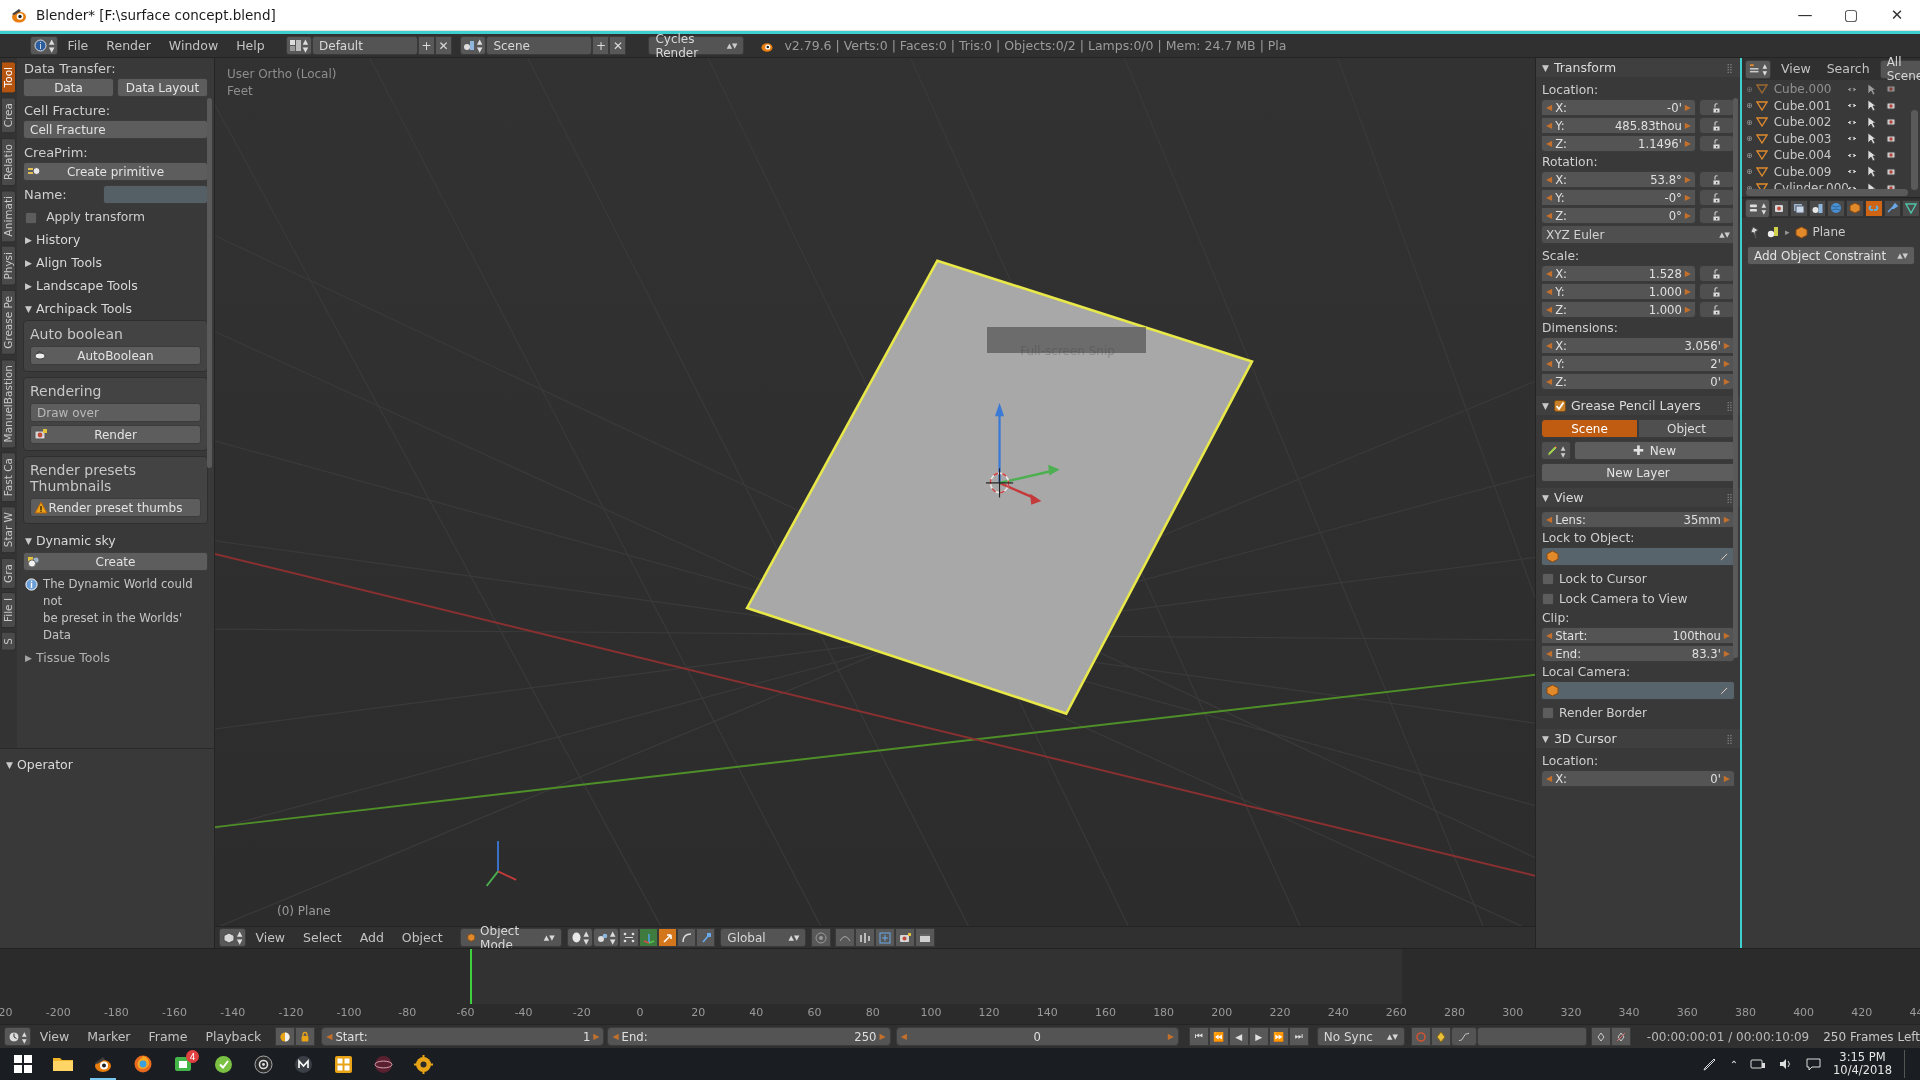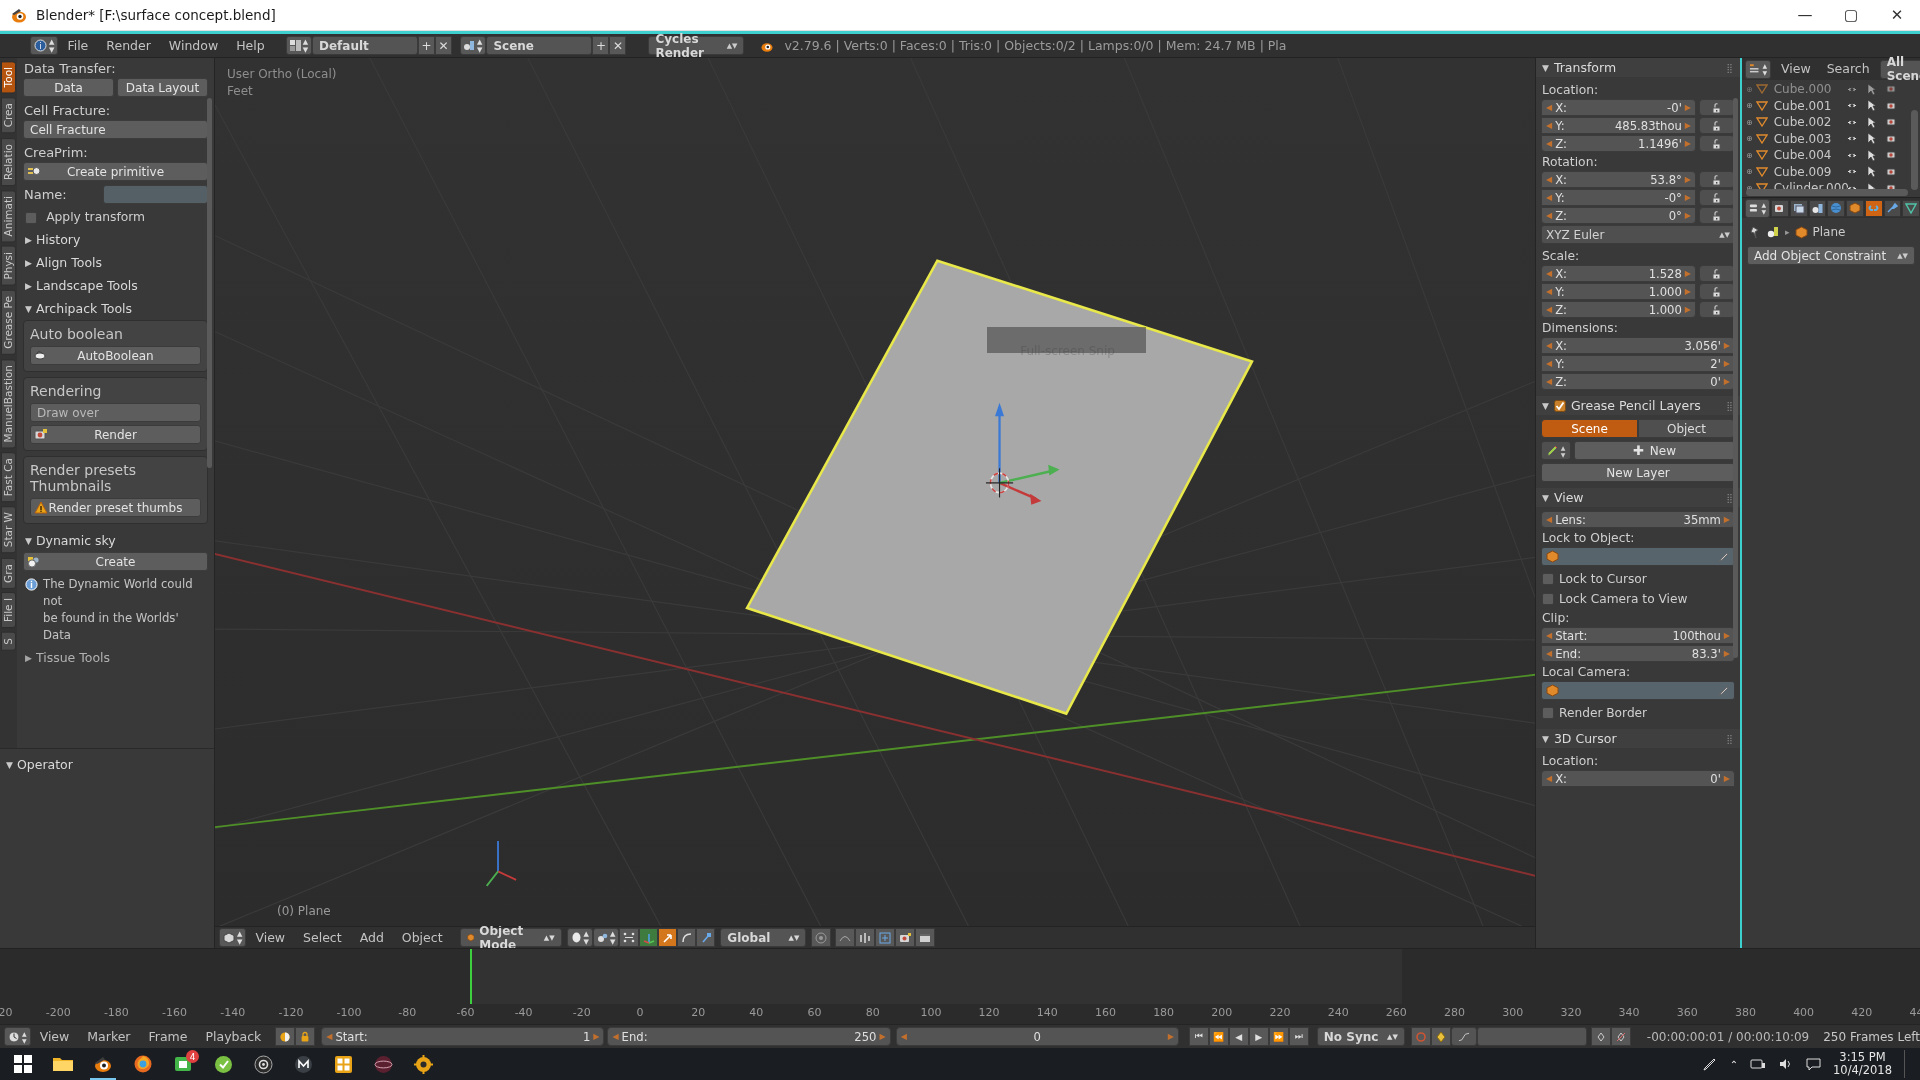--- a/index.html
+++ b/index.html
@@ -19,21 +19,21 @@
   #blender { width:1920px; height:1017px; background:#2b2b2b; position:relative;
      display:flex; flex-direction:column; border-top:3px solid #3ecfcf;}
 
   
   #infoHeader { height:24px; background:#303030; display:flex; align-items:center;
      gap:0px; padding-left:2px; flex:0 0 auto; border-bottom:1px solid #232323; }
   .hdr-icon-btn { height:19px; min-width:26px; background:#585858; border:1px solid #3a3a3a;
      border-radius:3px; display:flex; align-items:center; justify-content:center; gap:2px; padding:0 3px;}
   .menu-item { padding:0 9px; height:20px; line-height:20px; color:#c3c3c3; font-size:12.5px; }
   .dropdown { height:19px; background:#545454; border:1px solid #3a3a3a; border-radius:3px;
-     display:flex; align-items:center; padding:0 6px; color:#d8d8d8; font-size:12px;font-weight:bold; }
+     display:flex; align-items:center; padding:0 6px; color:#d8d8d8; font-size:12px; }
   .sq-btn { width:17px; height:19px; background:#585858; border:1px solid #3a3a3a;
      display:flex; align-items:center; justify-content:center; color:#ddd; font-size:12px;}
   .stats { color:#9b9b9b; font-size:12.5px; margin-left:10px; white-space:nowrap;}
 
   
   #midRow { flex:1; display:flex; min-height:0; }
 
   
   #leftShelf { width:215px; background:#393939; display:flex; position:relative;
      border-right:1px solid #242424; }
@@ -347,21 +347,21 @@
         <div style="display:flex;gap:5px;padding:2px 2px;">
           <span style="flex:0 0 auto;margin-top:2px;">
             <svg width="13" height="13" viewBox="0 0 13 13">
                 <circle cx="6.5" cy="6.5" r="5.6" fill="#6b9ed6" stroke="#fff" stroke-width="1"></circle>
                 <rect x="5.8" y="5" width="1.4" height="5" fill="#fff"></rect>
                 <rect x="5.8" y="2.8" width="1.4" height="1.4" fill="#fff"></rect>
               </svg>
           </span>
           <div>
             <div class="infotext">The Dynamic World could not</div>
-            <div class="infotext">be found in the Worlds' Data</div>
+            <div class="infotext">be preset in the Worlds' Data</div>
           </div>
         </div>
         <div class="sect" style="opacity:.75;">
           <span class="tri">▶</span>
           <span>Tissue Tools</span>
         </div>
       </div>
 
       <div style="position:absolute;right:2px;top:40px;width:5px;height:370px;background:#5a5a5a;border-radius:3px;"></div>
 

